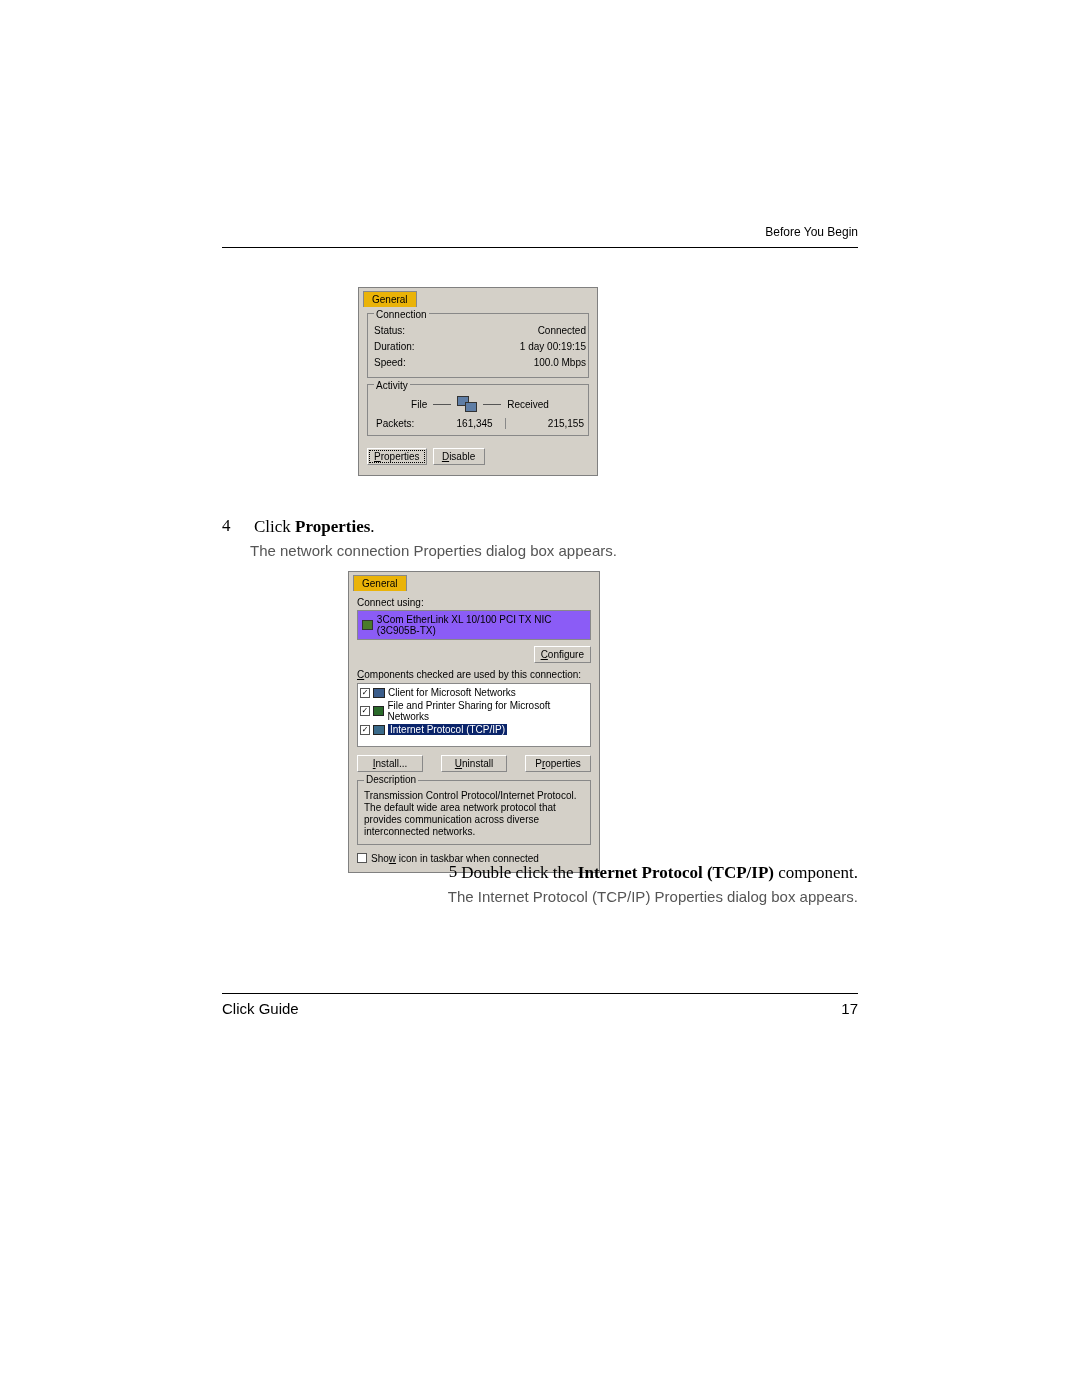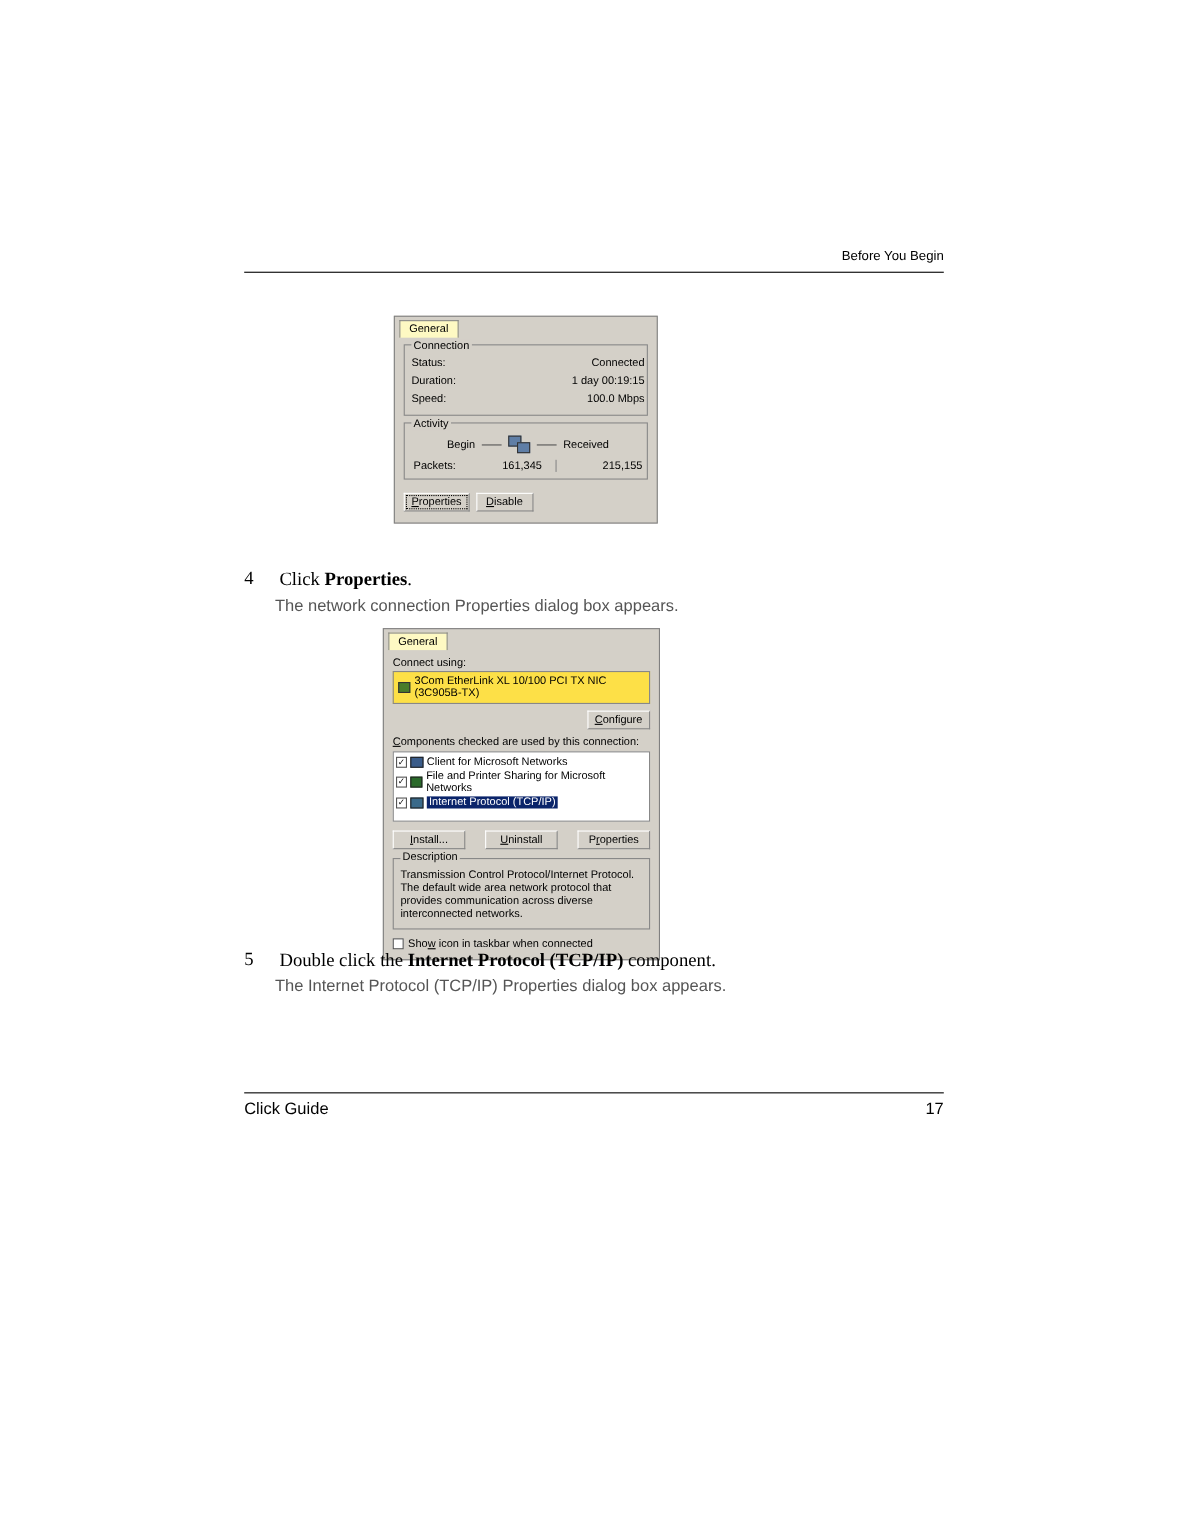--- a/index.html
+++ b/index.html
@@ -36,21 +36,21 @@
     border: 1px solid #808080;
     font-family: Tahoma, Arial, sans-serif;
     font-size: 10px;
     color: #000;
   }
   .tab-row {
     padding: 3px 4px 0 4px;
     display: flex;
   }
   .tab {
-    background: #fef9c3;
+    background: #eab308;
     border: 1px solid #888;
     border-bottom: none;
     padding: 2px 8px;
     font-size: 10px;
     margin-right: 2px;
   }
   .fieldset {
     border: 1px solid #888;
     margin: 6px 8px;
     padding: 4px 2px 6px 6px;
@@ -149,42 +149,42 @@
   }
   .step-text b { font-weight: bold; }
   .step-desc {
     margin-left: 28px;
     margin-top: 4px;
     font-family: Arial, Helvetica, sans-serif;
     font-size: 15px;
     color: #555;
   }
   .step4 { top: 516px; }
-  .step5 { top: 862px; }
+  .step5 { top: 862px; text-align: right; }
   
   .dialog2 {
     position: absolute;
     top: 571px;
     left: 348px;
     width: 252px;
     background: #d4d0c8;
     border: 1px solid #808080;
     font-family: Tahoma, Arial, sans-serif;
     font-size: 10px;
     color: #000;
     padding-bottom: 6px;
   }
   .connect-label {
     padding: 6px 8px 2px 8px;
     font-size: 10px;
   }
   .nic-box {
     margin: 0 8px;
     border: 1px solid #888;
-    background: #fde047;
+    background: #8b5cf6;
     padding: 3px 4px;
     font-size: 10px;
     display: flex;
     align-items: center;
     gap: 4px;
   }
   .nic-icon {
     width: 12px;
     height: 10px;
     background: #4a7c2a;
@@ -302,21 +302,21 @@
       <span>1 day 00:19:15</span>
     </div>
     <div class="frow">
       <span>Speed:</span>
       <span>100.0 Mbps</span>
     </div>
   </div>
   <div class="fieldset">
     <span class="fieldset-legend">Activity</span>
     <div class="activity-row" style="margin-top:-4px;">
-      <span>Begin</span>
+      <span>File</span>
       <span class="activity-line"></span>
       <span class="computers-icon"></span>
       <span class="activity-line"></span>
       <span>Received</span>
     </div>
     <div class="packet-row">
       <span>Packets:</span>
       <span class="mid">161,345</span>
       <span>215,155</span>
     </div>

